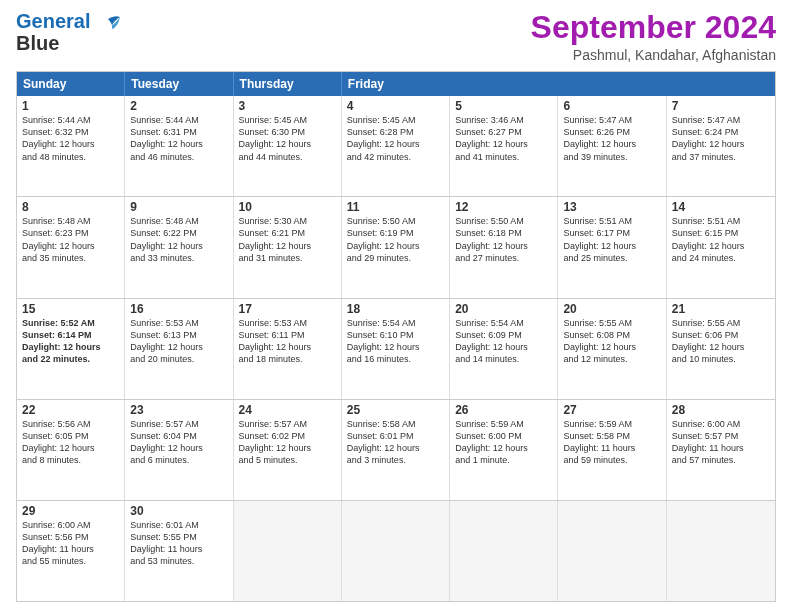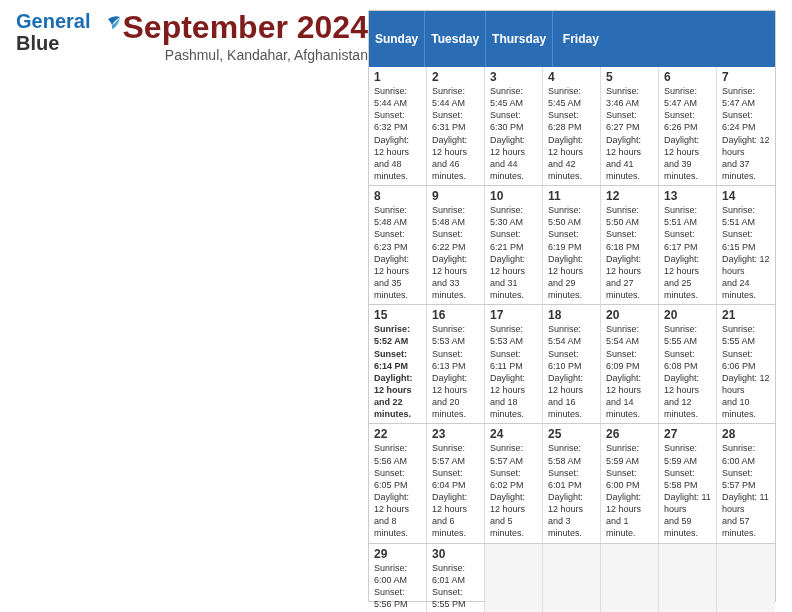--- a/index.html
+++ b/index.html
@@ -8,40 +8,40 @@
       height: 612px;
       background: #fff;
       font-family: Arial, sans-serif;
       overflow: hidden;
     }
     .page {
       width: 792px;
       height: 612px;
       padding: 10px 16px 10px 16px;
       display: flex;
-      flex-direction: row;
+      flex-direction: column;
     }
     .header {
       display: flex;
       align-items: flex-start;
       justify-content: space-between;
       margin-bottom: 8px;
     }
     .logo {
       display: flex;
       flex-direction: column;
       align-items: flex-start;
     }
     .title-block {
       text-align: right;
     }
     .month-title {
       font-size: 32px;
       font-weight: bold;
-      color: #7f1d1d;
+      color: #a21caf;
       line-height: 1.1;
     }
     .subtitle {
       font-size: 14px;
       color: #555;
       margin-top: 2px;
     }
     .calendar {
       flex: 1;
       display: flex;
@@ -50,22 +50,22 @@
     }
     .cal-header-row {
       display: grid;
       grid-template-columns: repeat(7, 1fr);
       background: #2a6db5;
     }
     .cal-header-cell {
       color: #fff;
       font-weight: bold;
       font-size: 12px;
-      padding: 21px 6px;
-      text-align: center;
+      padding: 5px 6px;
+      text-align: left;
       border-right: 1px solid #4a8dd5;
     }
     .cal-header-cell:last-child { border-right: none; }
     .cal-body {
       flex: 1;
       display: flex;
       flex-direction: column;
     }
     .cal-row {
       display: grid;

